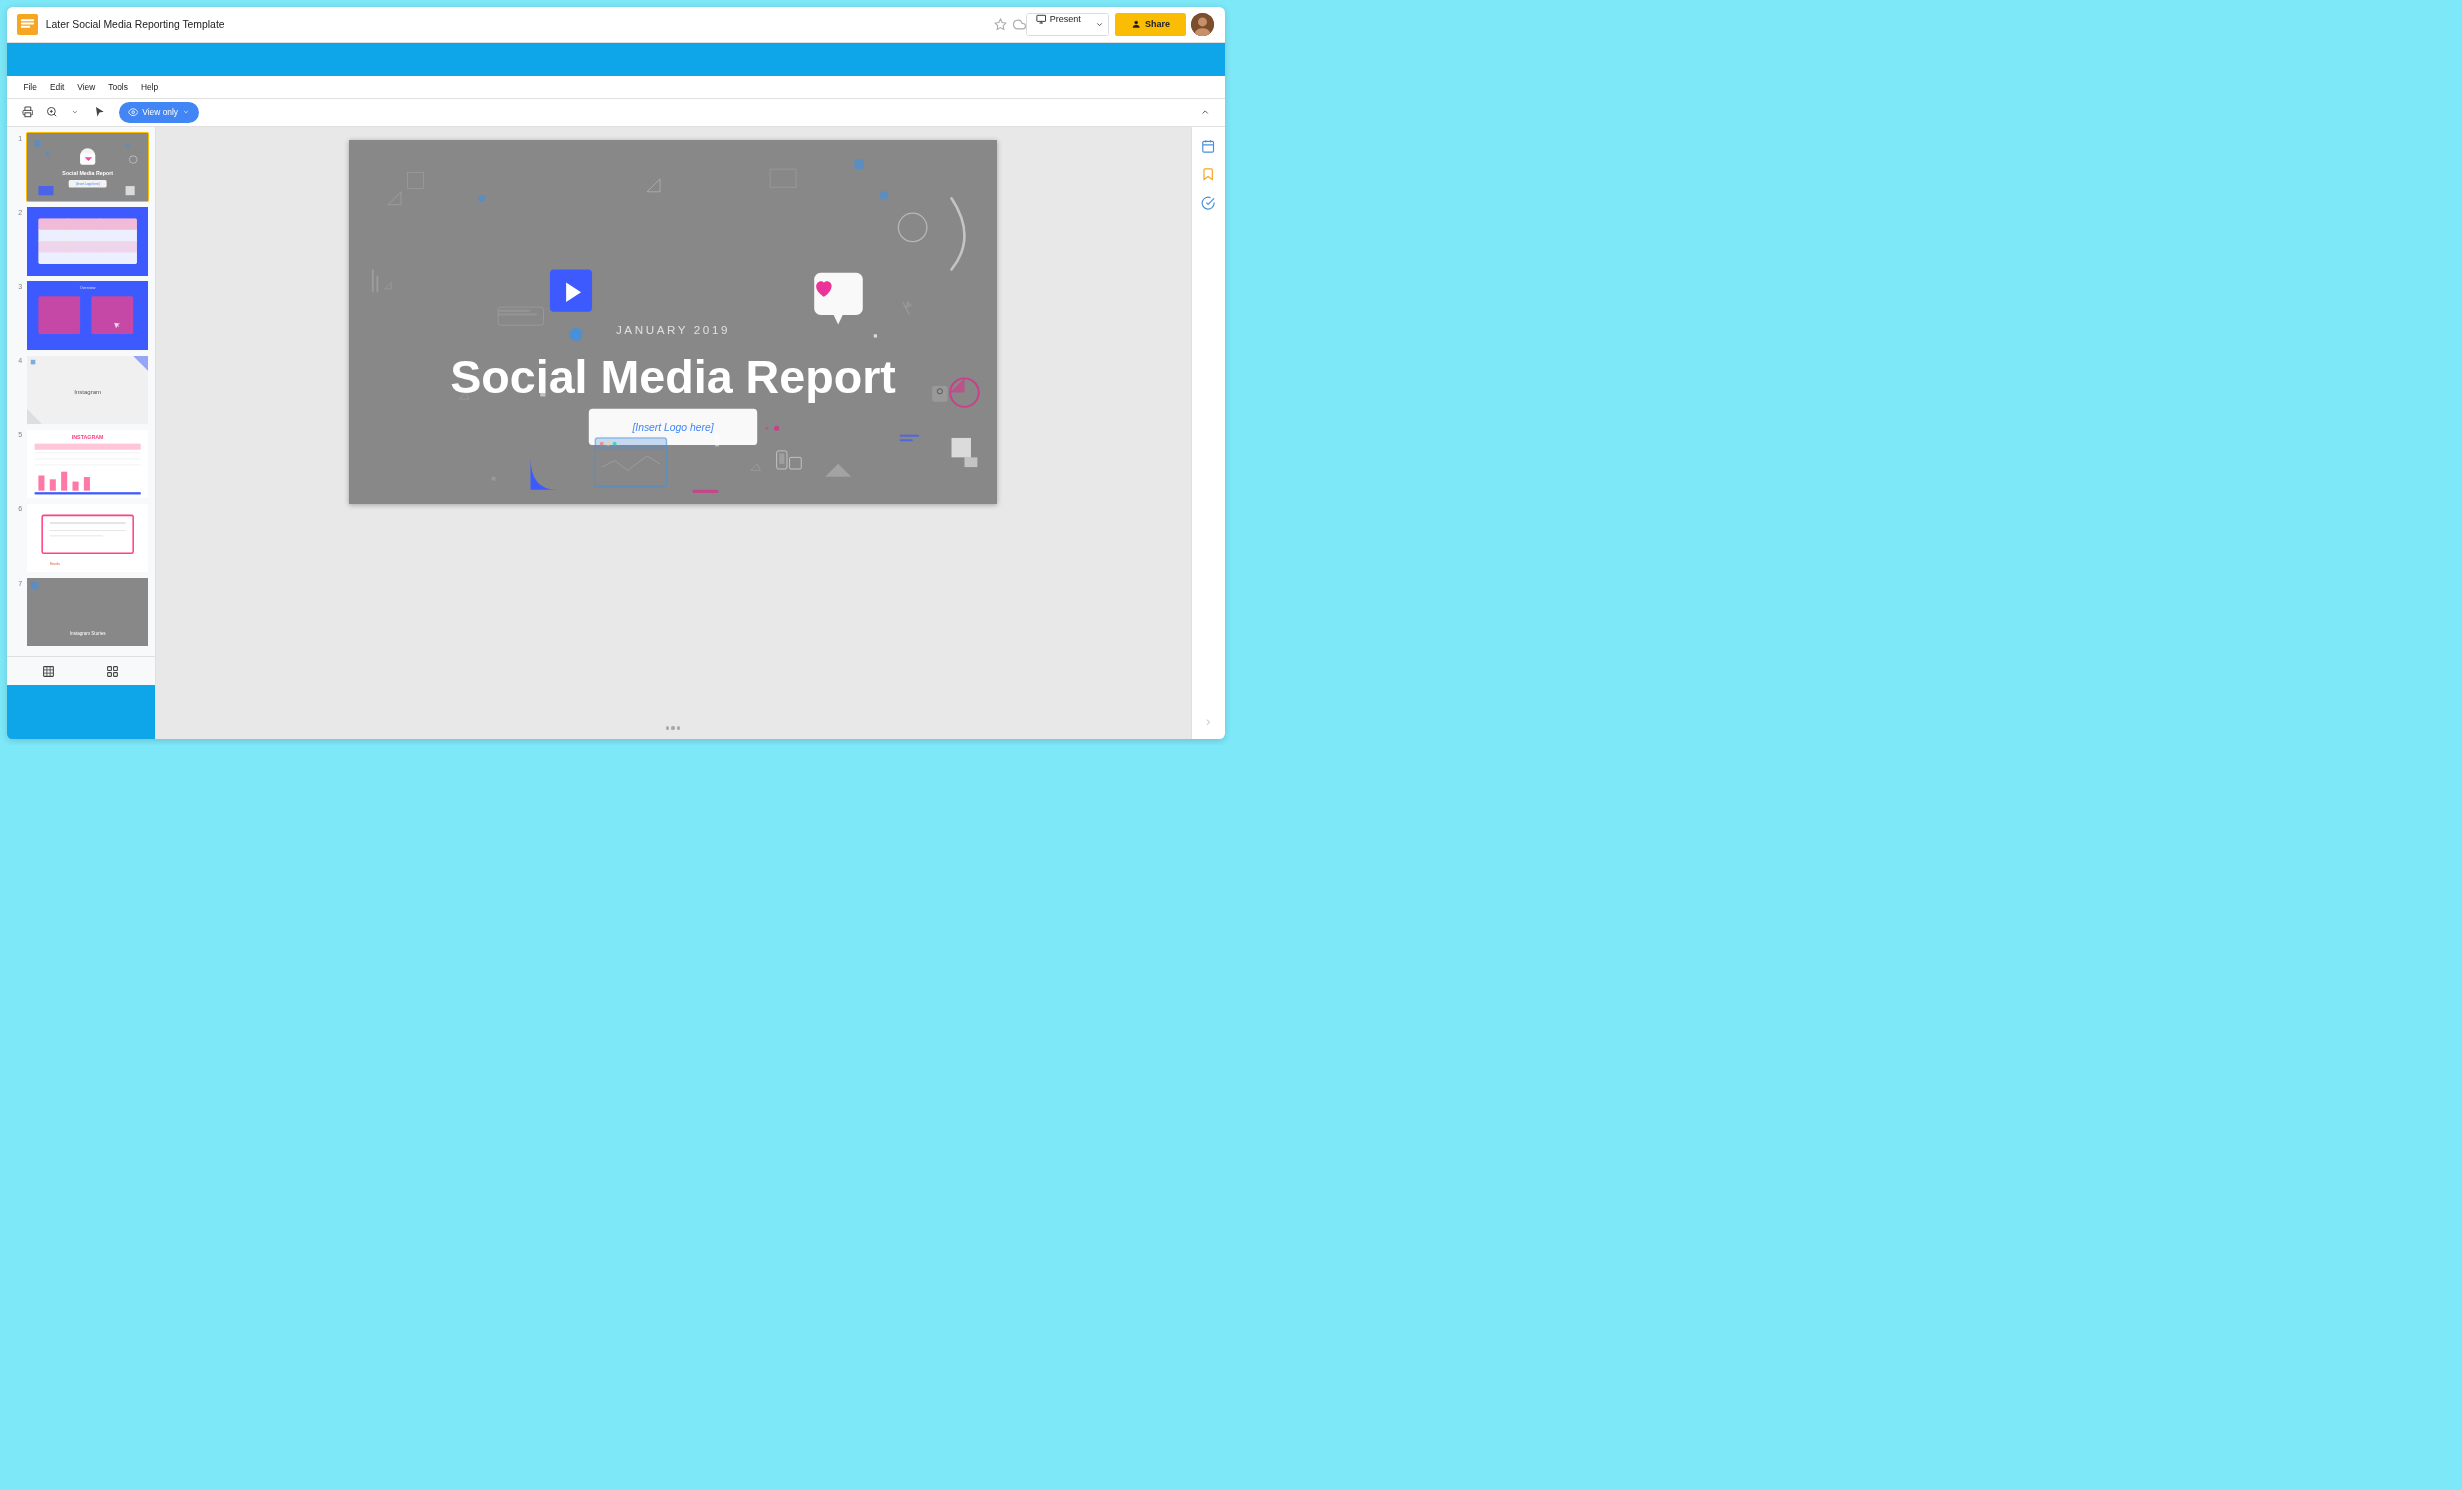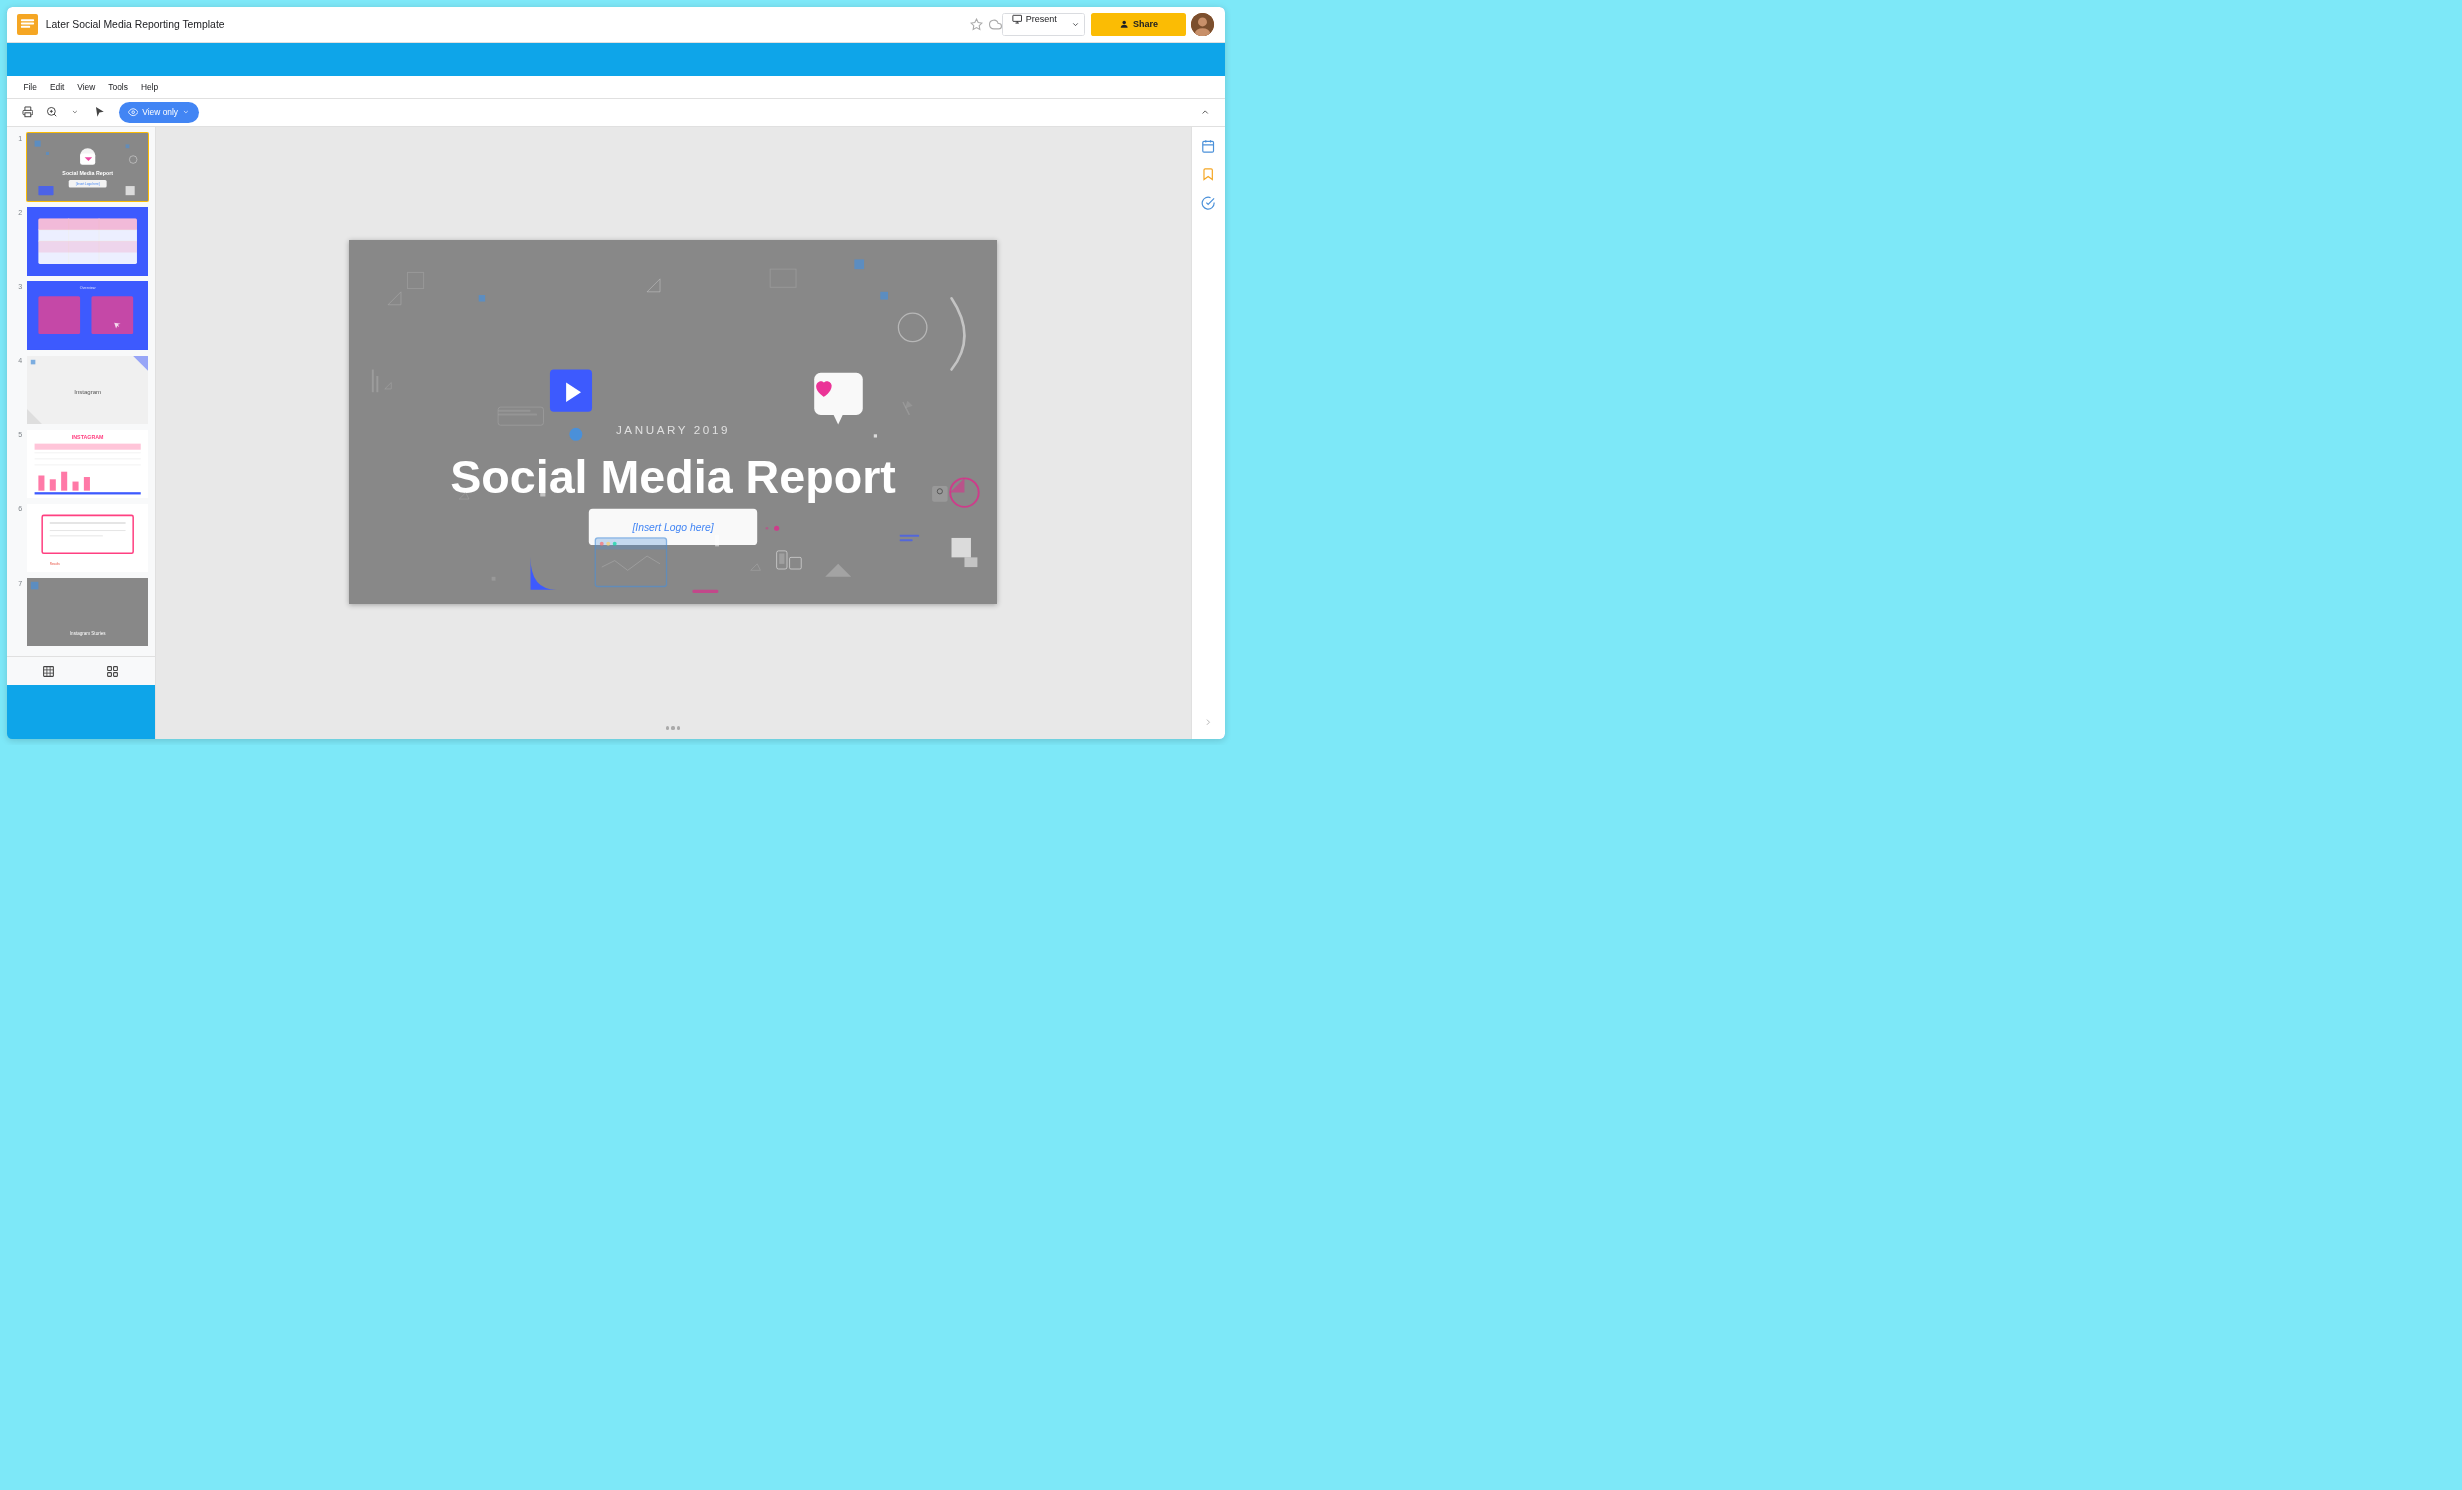--- a/index.html
+++ b/index.html
@@ -83,21 +83,21 @@
       background: #fff;
     }
     .share-btn {
       display: flex;
       align-items: center;
       gap: 3.9px;
       background: #fbbc04;
       color: #202124;
       border: none;
       border-radius: 2.6px;
-      padding: 0 28px;
+      padding: 0 16px;
       height: 23px;
       font-size: 9px;
       font-weight: 600;
       cursor: pointer;
     }
     .avatar {
       width: 23px;
       height: 23px;
       border-radius: 50%;
       background: #8b4513;
@@ -253,21 +253,21 @@
     .canvas-area {
       flex: 1;
       display: flex;
       flex-direction: column;
       background: #e8e8e8;
       overflow: hidden;
     }
     .canvas-scroll {
       flex: 1;
       display: flex;
-      align-items: center;
+      align-items: flex-start;
       justify-content: center;
       overflow: auto;
       padding: 13px;
     }
     .slide-canvas {
       background: #888;
       width: 648px;
       height: 364px;
       position: relative;
       box-shadow: 0 1.3px 5.2px rgba(0,0,0,0.3);

